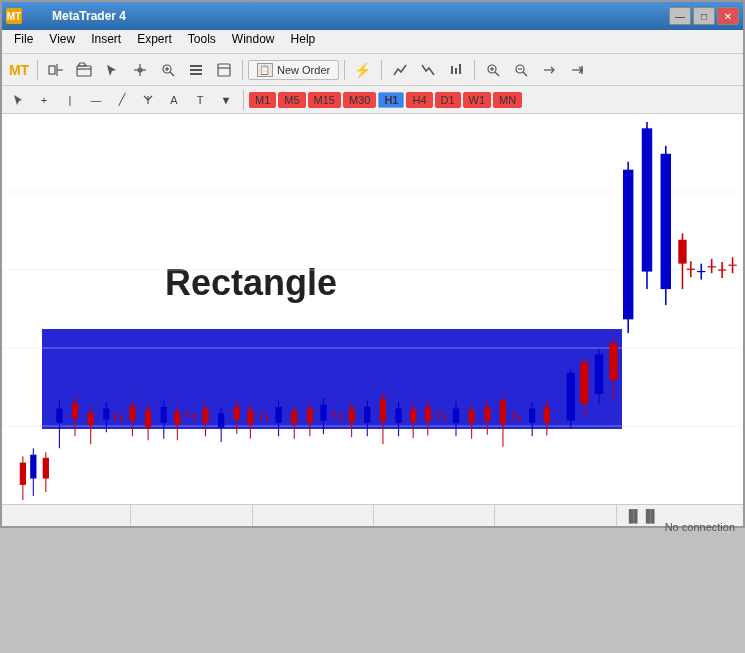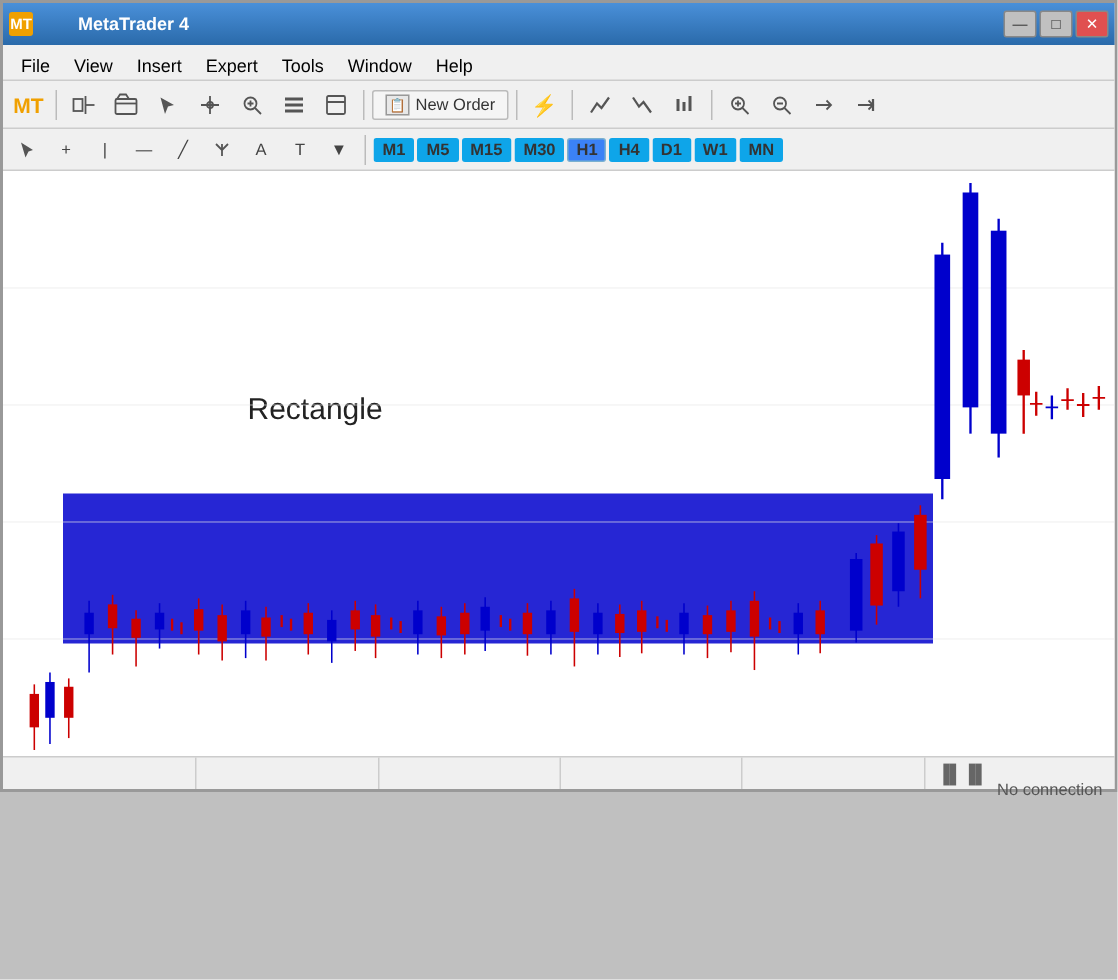--- a/index.html
+++ b/index.html
@@ -73,21 +73,21 @@
       cursor: pointer;
       color: #333;
     }
     .title-btn.close { background: #e05050; color: white; }
 
     
     .menu-bar {
       height: 24px;
       background: #f0f0f0;
       display: flex;
-      align-items: flex-end;
+      align-items: flex-start;
       padding: 0 4px;
       border-bottom: 1px solid #ccc;
       flex-shrink: 0;
     }
     .menu-item {
       padding: 2px 8px;
       cursor: pointer;
       font-size: 12px;
       color: #000;
       border-radius: 2px;
@@ -184,49 +184,49 @@
       border-radius: 2px;
       display: flex;
       align-items: center;
       justify-content: center;
       cursor: pointer;
       font-size: 11px;
       color: #444;
     }
     .period-btn {
       padding: 1px 5px;
-      background: #0ea5e9;
+      background: #ef4444;
       border: 1px solid transparent;
       border-radius: 2px;
       cursor: pointer;
       font-size: 11px;
       color: #333;
-      font-weight: bold;
+      font-weight: normal;
     }
     .period-btn.active {
       background: #3b82f6;
       border-color: #7ab0d0;
       font-weight: bold;
     }
 
     
     .chart-area {
       flex: 1;
       background: white;
       position: relative;
       overflow: hidden;
     }
 
     
     .chart-label {
       position: absolute;
       top: 38%;
       left: 22%;
-      font-size: 20px;
-      font-weight: normal;
+      font-size: 36px;
+      font-weight: bold;
       color: #222;
       pointer-events: none;
     }
 
     
     .blue-rect {
       position: absolute;
       left: 40px;
       top: 55%;
       width: 580px;

